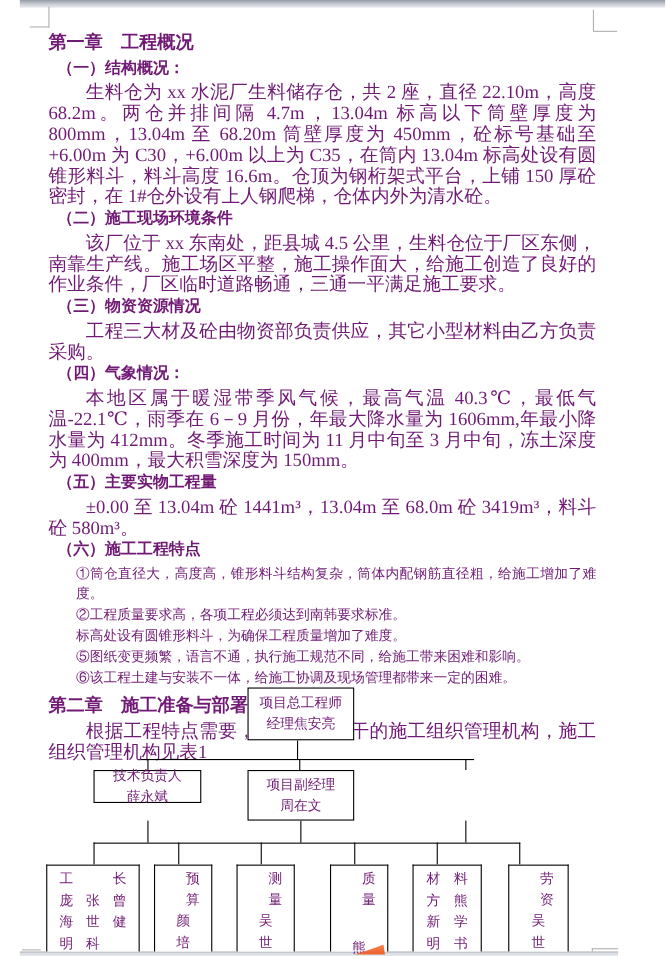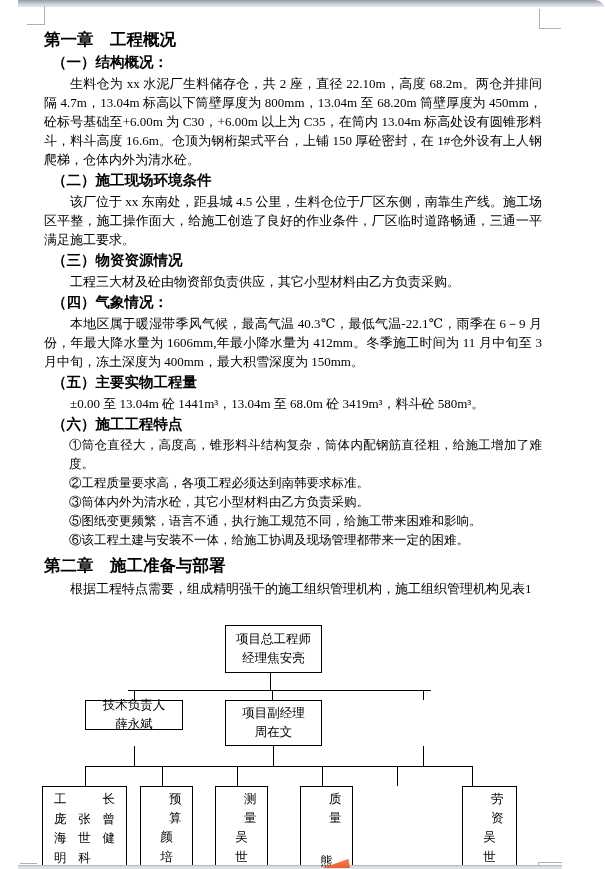--- a/index.html
+++ b/index.html
@@ -1,32 +1,32 @@
 <!DOCTYPE html>
 <html><head>
 <meta charset="utf-8">
 <style>
   html,body{margin:0;padding:0;background:#fff;}
   .page{
     position:relative;width:605px;height:869px;overflow:hidden;background:#fff;
-    font-family:"Liberation Serif","DejaVu Serif",serif;color:#000000;border-radius:10px;
+    font-family:"Liberation Serif","DejaVu Serif",serif;color:#701a75;
   }
   
   .top-strip{position:absolute;left:18px;top:0;width:587px;height:7px;
     background:linear-gradient(#959ba5,#c9ced6 55%,#e7e9ed);}
   .bottom-strip{position:absolute;left:18px;top:865px;width:544px;height:4px;
     background:linear-gradient(#a7adb5,#d9dce1 40%,#e3e6ea);}
   .mark{position:absolute;background:#b0b0b0;}
   
   .content{position:absolute;left:44px;top:24px;width:498px;}
   .h1{font-family:"Liberation Sans","DejaVu Sans",sans-serif;font-weight:bold;
       font-size:16.5px;line-height:22px;margin:4px 0 3px 0;}
   .h2{font-family:"Liberation Sans","DejaVu Sans",sans-serif;font-weight:bold;
       font-size:14.5px;line-height:19px;margin:2px 0 2px 8px;}
-  .para{font-size:13px;line-height:19px;margin:0 0 1px 0;
+  .para{font-size:17px;line-height:19px;margin:0 0 1px 0;
         text-indent:2em;text-align:justify;}
   .feat{font-size:12.5px;line-height:19px;padding-left:2em;text-align:justify;}
   .featlist{margin:0 0 1px 0;}
   
   .chart{position:absolute;left:0;top:0;width:605px;height:869px;font-size:12.5px;}
   .obox{position:absolute;border:1px solid #000;background:#fff;box-sizing:border-box;
         display:flex;flex-direction:column;justify-content:center;align-items:center;
         line-height:19px;text-align:left;}
   .l3box{position:absolute;border:1px solid #000;border-bottom:0;background:#fff;
         box-sizing:border-box;display:flex;flex-direction:column;align-items:center;
@@ -64,21 +64,21 @@
     <div class="h2">（三）物资资源情况</div>
     <p class="para">工程三大材及砼由物资部负责供应，其它小型材料由乙方负责采购。</p>
     <div class="h2">（四）气象情况：</div>
     <p class="para">本地区属于暖湿带季风气候，最高气温 40.3℃，最低气温-22.1℃，雨季在 6－9 月份，年最大降水量为 1606mm,年最小降水量为 412mm。冬季施工时间为 11 月中旬至 3 月中旬，冻土深度为 400mm，最大积雪深度为 150mm。</p>
     <div class="h2">（五）主要实物工程量</div>
     <p class="para">±0.00 至 13.04m 砼 1441m³，13.04m 至 68.0m 砼 3419m³，料斗砼 580m³。</p>
     <div class="h2">（六）施工工程特点</div>
     <div class="featlist">
       <div class="feat">①筒仓直径大，高度高，锥形料斗结构复杂，筒体内配钢筋直径粗，给施工增加了难度。</div>
       <div class="feat">②工程质量要求高，各项工程必须达到南韩要求标准。</div>
-      <div class="feat">③筒体内外为清水砼，其它小型材料由乙方负责采购。</div>
+      <div class="feat">标高处设有圆锥形料斗，为确保工程质量增加了难度。</div>
       <div class="feat">⑤图纸变更频繁，语言不通，执行施工规范不同，给施工带来困难和影响。</div>
       <div class="feat">⑥该工程土建与安装不一体，给施工协调及现场管理都带来一定的困难。</div>
     </div>
     <div class="h1">第二章　施工准备与部署</div>
     <p class="para">根据工程特点需要，组成精明强干的施工组织管理机构，施工组织管理机构见表1</p>
   </div>
 
   <div class="chart">
 
     <div class="cline" style="left:270px;top:673px;width:1px;height:17px;"></div>
@@ -130,20 +130,27 @@
       <div class="l3cols">
         <div class="vcol">吴世雄</div>
       </div>
     </div>
     <div class="l3box" style="left:300px;top:786px;width:53px;height:79px;gap:24px;">
       <div class="l3head">质量</div>
       <div class="l3cols">
         <div class="vcol">熊其中</div>
       </div>
     </div>
+    <div class="l3box" style="left:375px;top:786px;width:63px;height:79px;">
+      <div class="l3head"></div>
+      <div class="l3cols">
+        <div class="vcol">材方新明</div>
+        <div class="vcol">料熊学书</div>
+      </div>
+    </div>
     <div class="l3box" style="left:462px;top:786px;width:55px;height:79px;">
       <div class="l3head">劳资</div>
       <div class="l3cols">
         <div class="vcol">吴世雄</div>
       </div>
     </div>
   </div>
 
   <div class="swoosh"></div>
 

